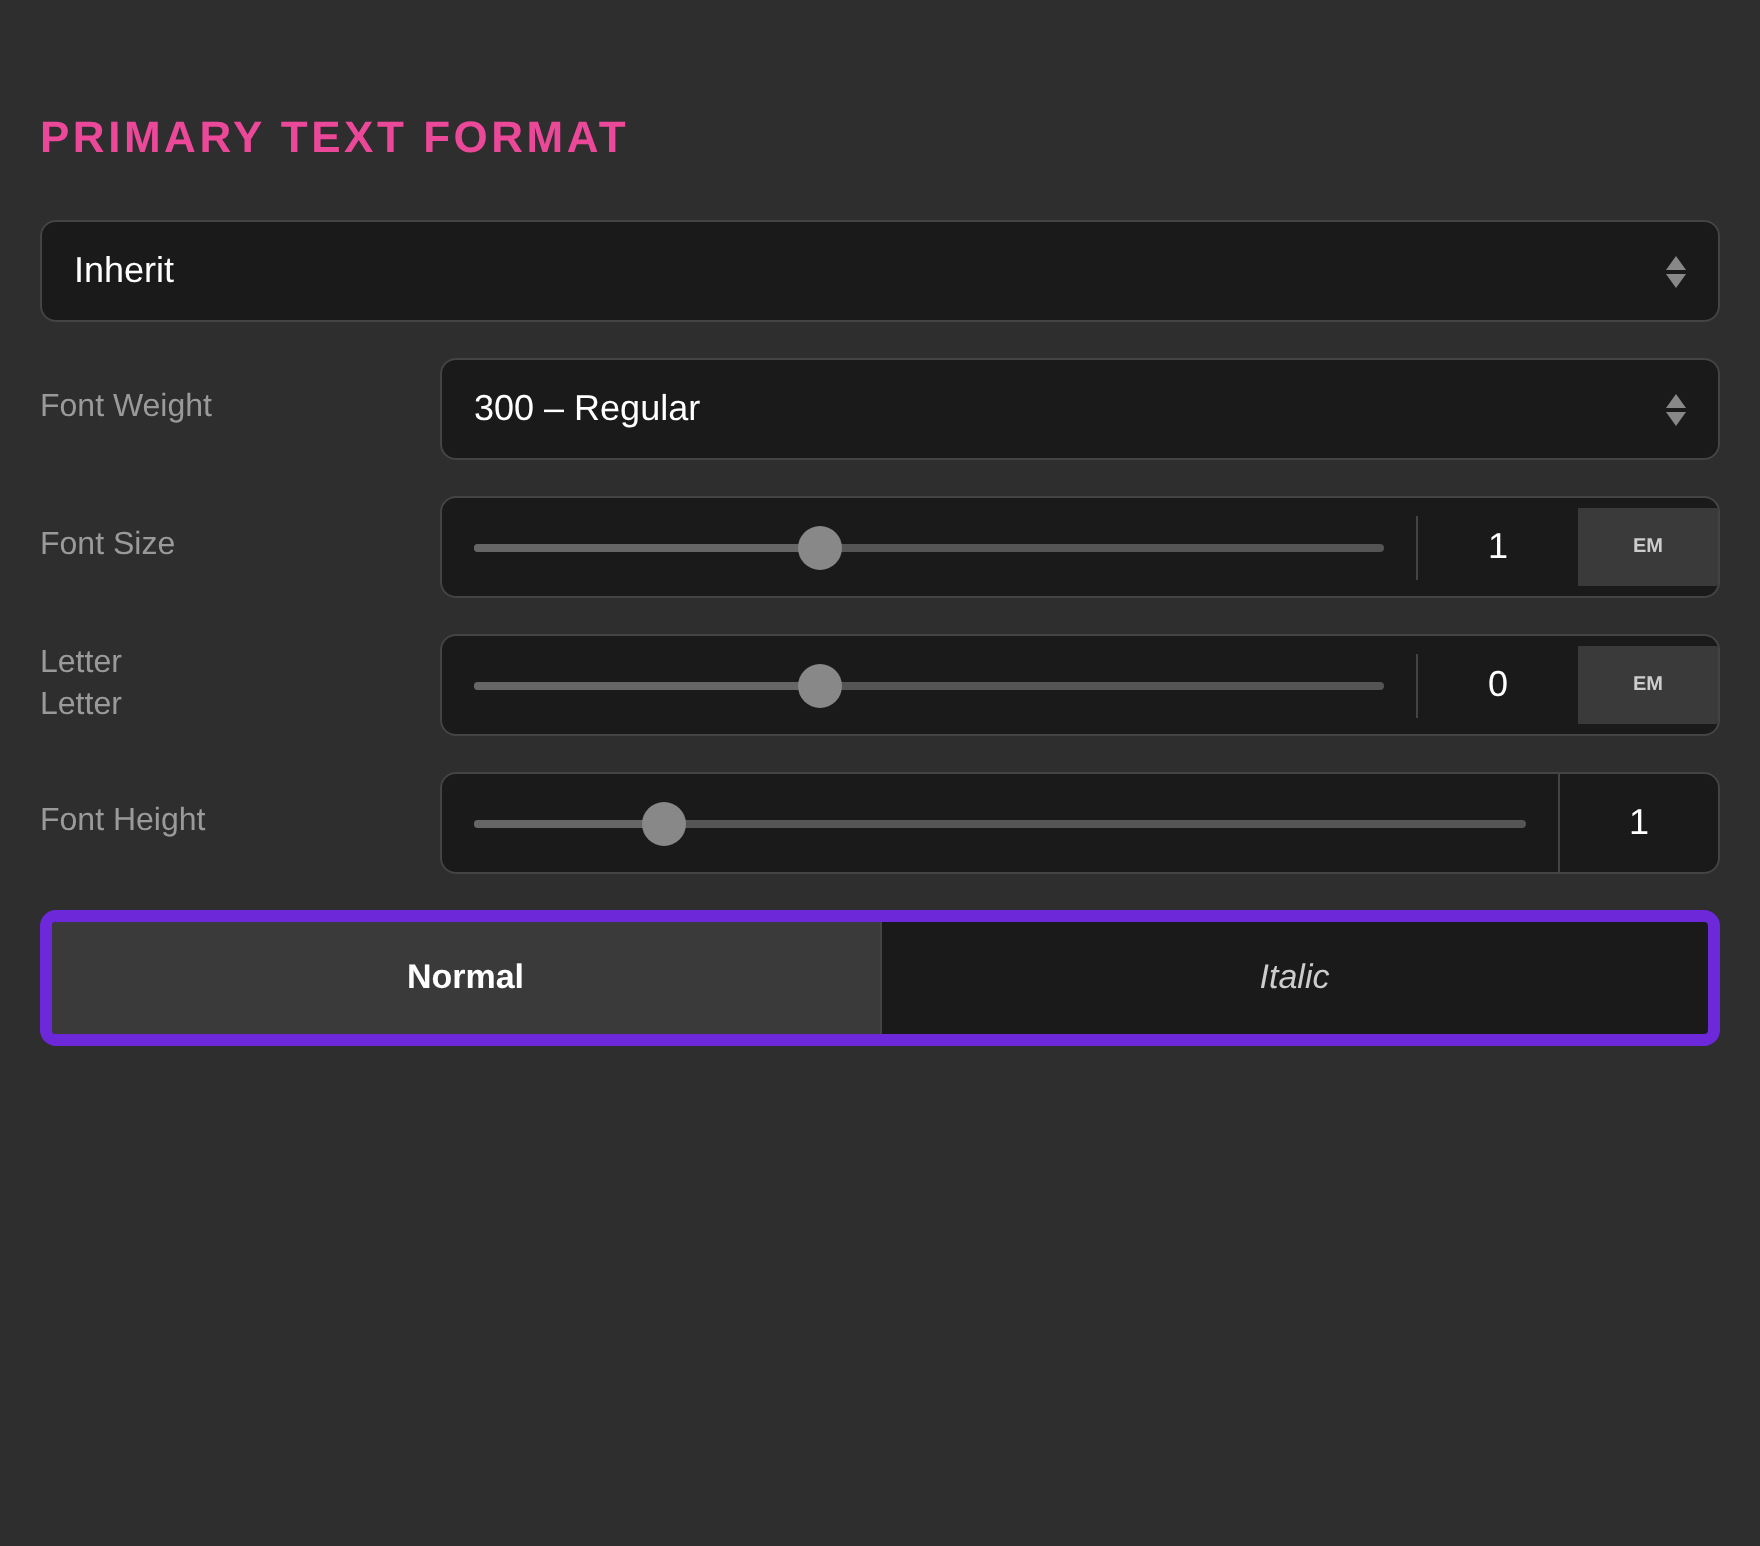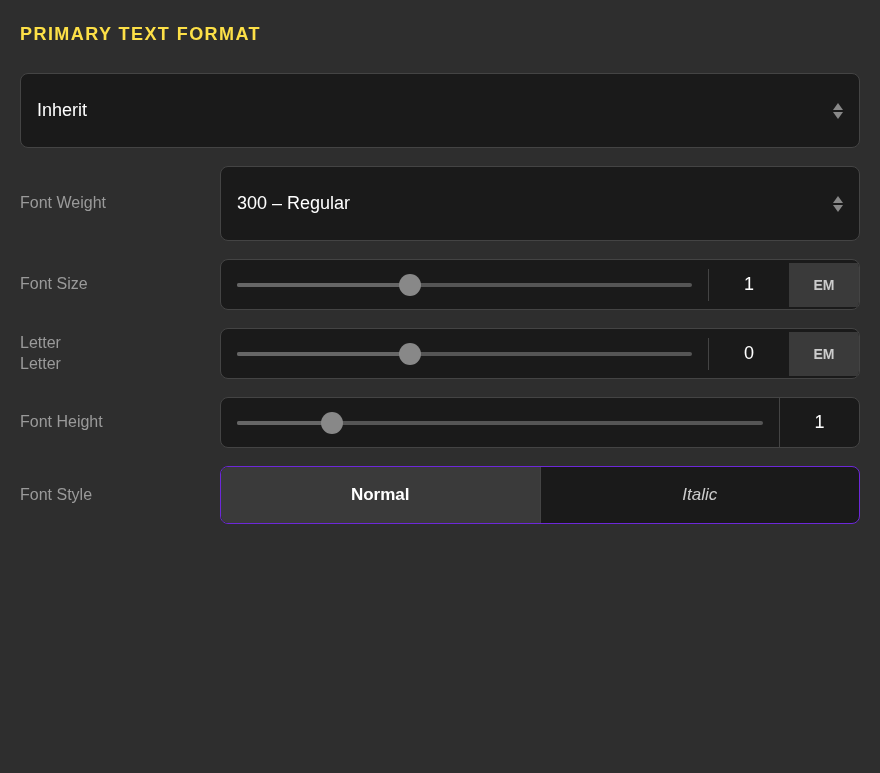--- a/index.html
+++ b/index.html
@@ -11,25 +11,26 @@
     body {
       background-color: #2e2e2e;
       font-family: -apple-system, BlinkMacSystemFont, 'Segoe UI', sans-serif;
       color: #c0c0c0;
       width: 880px;
       min-height: 773px;
       padding: 24px 20px;
     }
 
     .panel-title {
-      color: #fde047;
-      font-size: 18px;
+      color: #ec4899;
+      font-size: 22px;
       font-weight: 700;
       letter-spacing: 0.08em;
       margin-bottom: 28px;
+      margin-top: 32px;
     }
 
     .form-row {
       display: flex;
       align-items: center;
       margin-bottom: 18px;
     }
 
     .label-col {
       width: 200px;
@@ -42,21 +43,21 @@
     .control-col {
       flex: 1;
     }
 
     
     .select-control {
       width: 100%;
       background: #1a1a1a;
       border: 1px solid #444;
       border-radius: 8px;
-      padding: 26px 16px;
+      padding: 14px 16px;
       display: flex;
       align-items: center;
       justify-content: space-between;
       cursor: pointer;
     }
 
     .select-value {
       color: #ffffff;
       font-size: 18px;
     }
@@ -135,30 +136,30 @@
       color: #ffffff;
       font-size: 18px;
     }
 
     .unit-section {
       width: 70px;
       padding: 14px 12px;
       text-align: center;
       background: #3a3a3a;
       color: #cccccc;
-      font-size: 14px;
+      font-size: 10px;
       font-weight: 600;
       cursor: pointer;
     }
 
     
     .toggle-control {
       width: 100%;
       background: #1a1a1a;
-      border: 1px solid #6d28d9;
+      border: 6px solid #6d28d9;
       border-radius: 8px;
       display: flex;
       overflow: hidden;
     }
 
     .toggle-btn {
       flex: 1;
       padding: 18px 16px;
       text-align: center;
       cursor: pointer;
@@ -258,20 +259,19 @@
           <div class="slider-fill" style="width: 18%"></div>
           <div class="slider-thumb" style="left: calc(18% - 11px)"></div>
         </div>
       </div>
       <div class="value-section" style="border-left: 1px solid #444;">1</div>
     </div>
   </div>
 </div>
 
 <div class="form-row">
-  <div class="label-col">Font Style</div>
   <div class="control-col">
     <div class="toggle-control">
       <button class="toggle-btn active">Normal</button>
       <button class="toggle-btn italic-btn">Italic</button>
     </div>
   </div>
 </div>
 
 </body></html>

